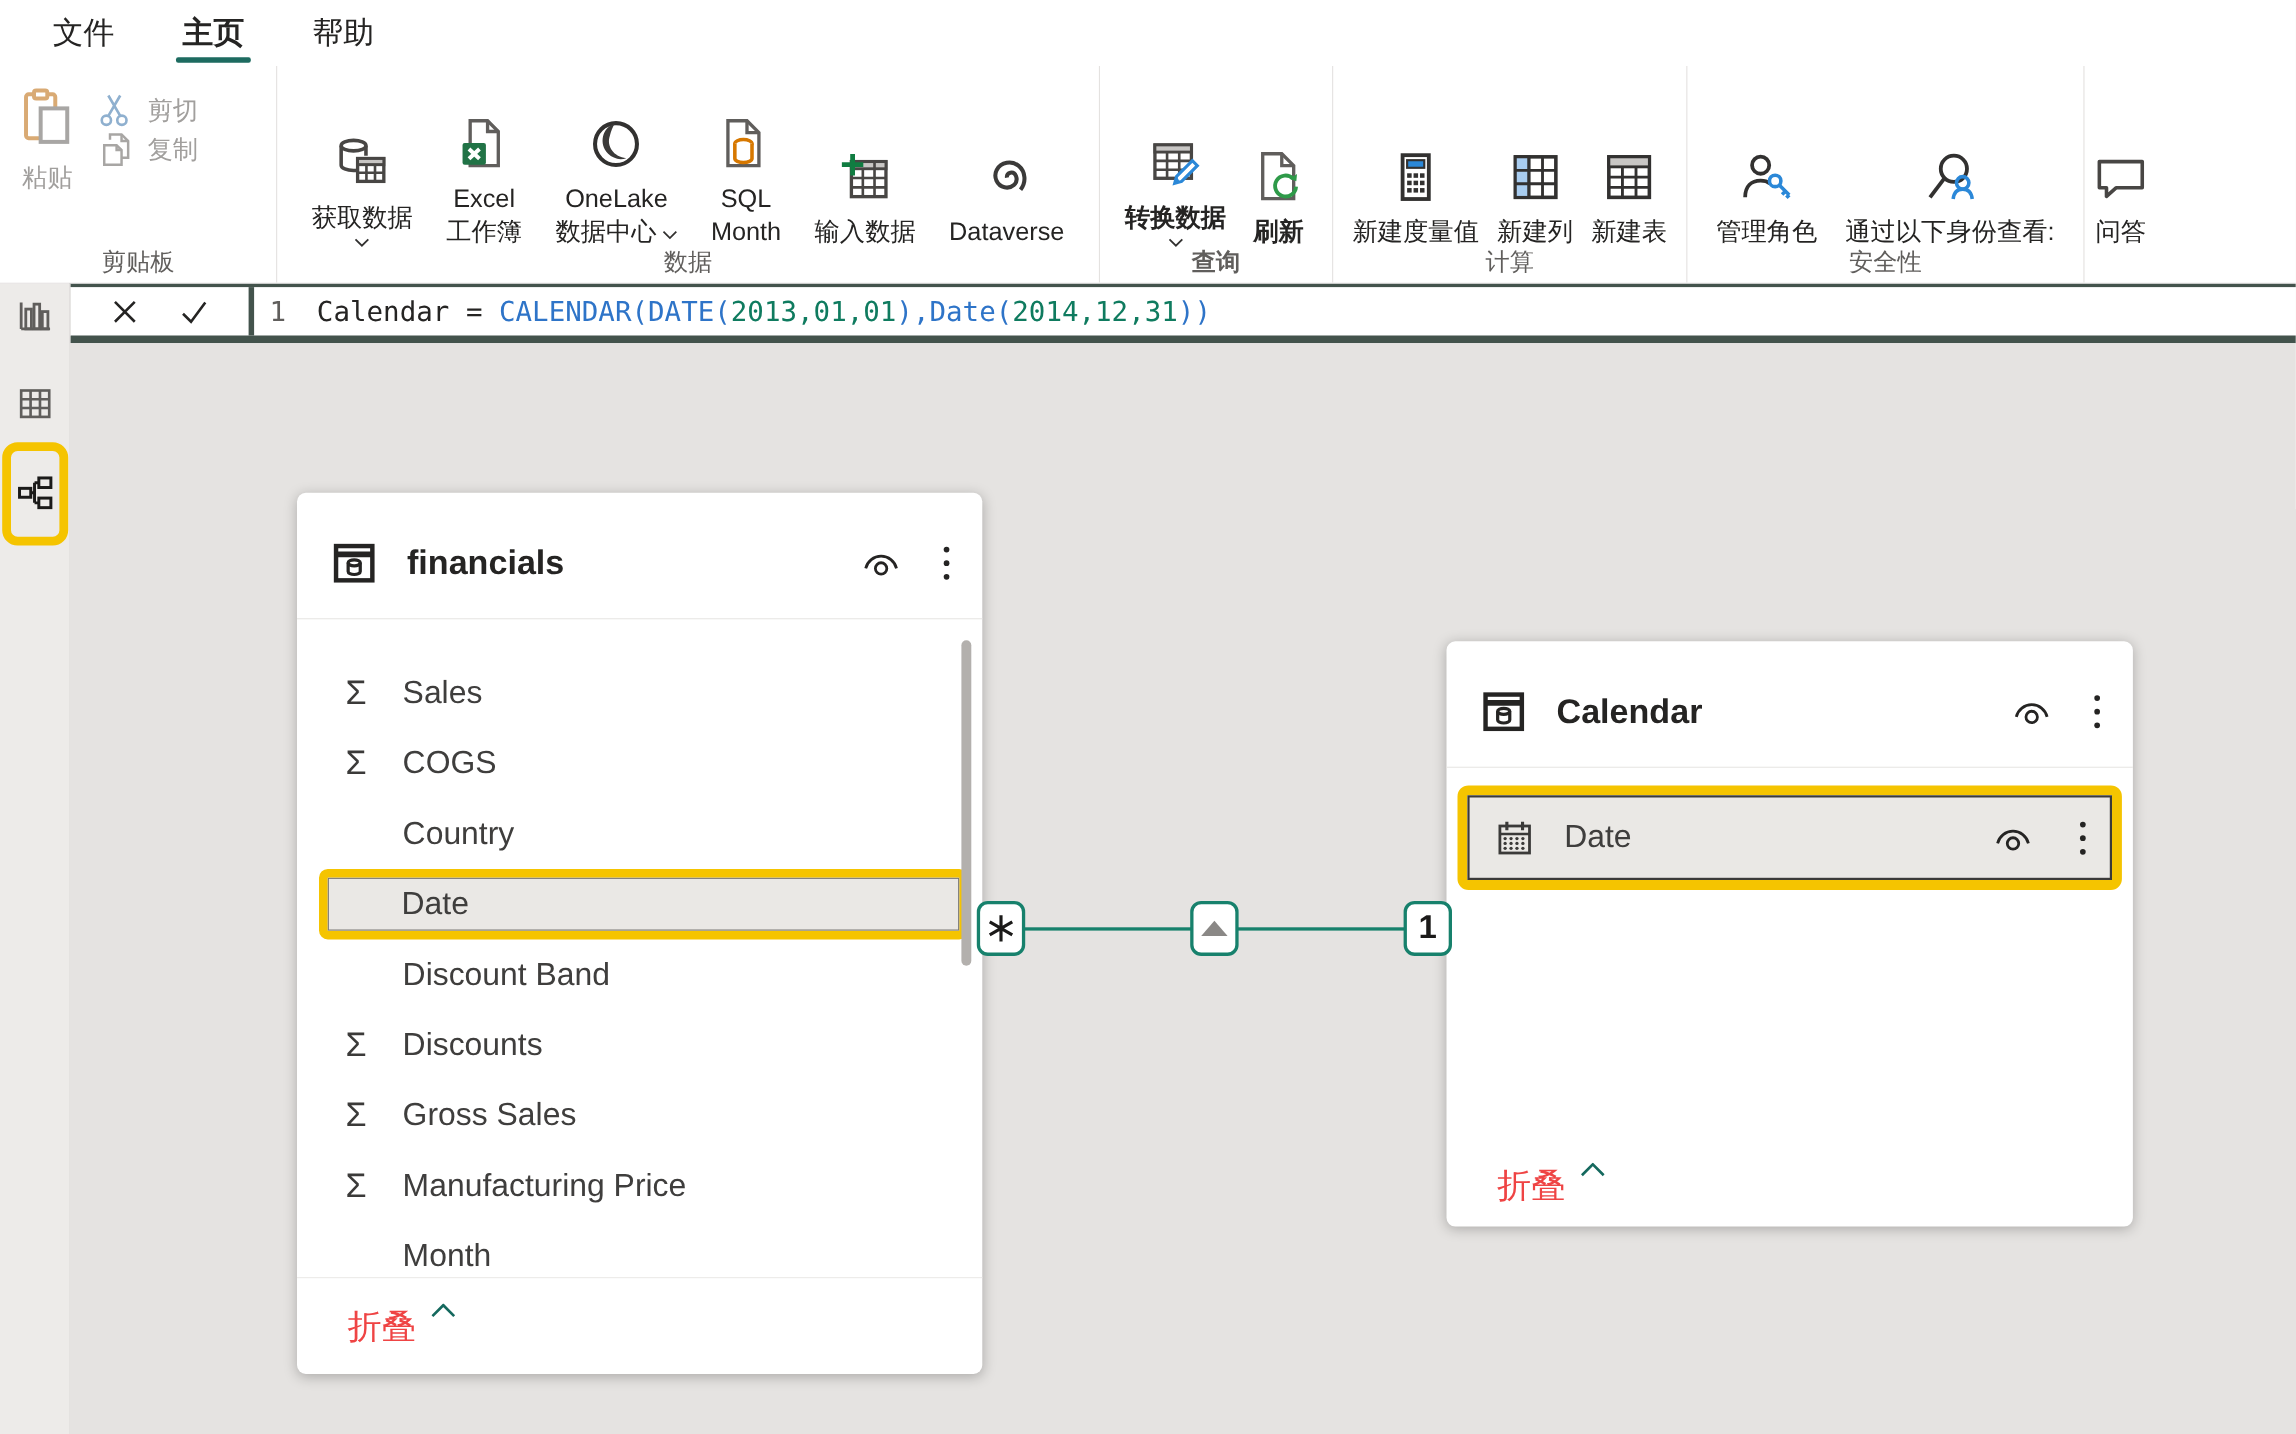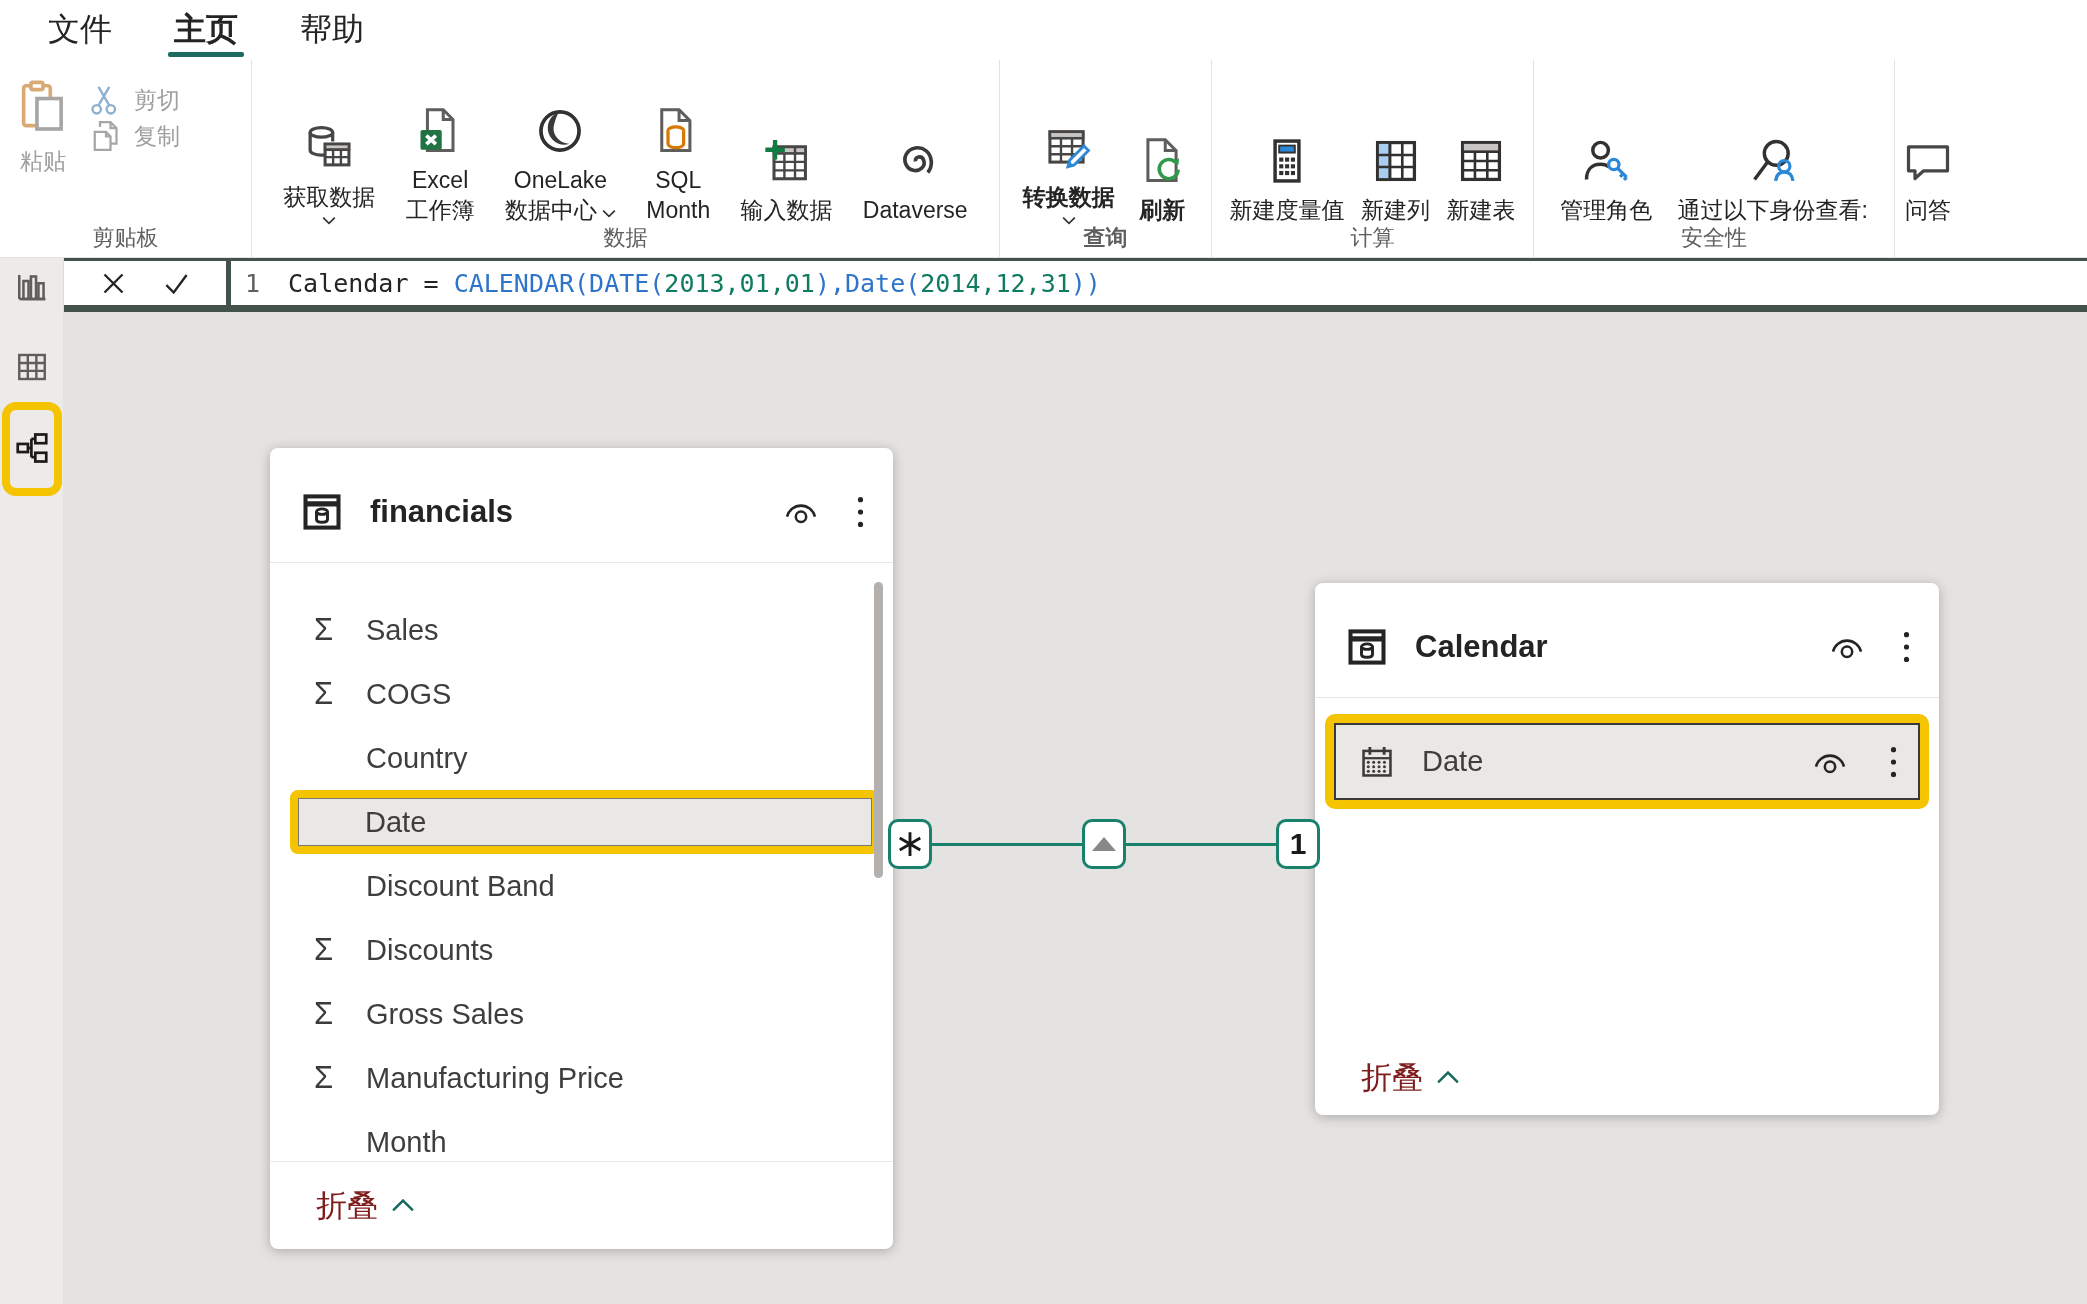--- a/index.html
+++ b/index.html
@@ -4,21 +4,21 @@
 <style>
   html,body{margin:0;padding:0;}
   body{width:2087px;height:1304px;overflow:hidden;background:#fff;
        font-family:"Liberation Sans","DejaVu Sans",sans-serif;
        -webkit-font-smoothing:antialiased;}
   .app{position:relative;width:2087px;height:1304px;}
 
   
   .topbar{position:absolute;left:0;top:0;width:100%;height:60px;background:#fff;
           display:flex;align-items:stretch;padding-left:42px;gap:50px;box-sizing:border-box;}
-  .menu-item{position:relative;display:flex;align-items:center;font-size:32px;color:#252423;
+  .menu-item{position:relative;display:flex;align-items:center;font-size:28px;color:#252423;
              padding:0 6px;cursor:default;}
   .menu-item.active{font-weight:bold;}
   .tab-underline{position:absolute;left:0;right:0;bottom:3px;height:5px;background:#1d6b60;border-radius:2px;}
 
   
   .ribbon{position:absolute;left:0;top:60px;width:2087px;height:197px;background:#fff;
           border-bottom:1px solid #e4e2e0;display:flex;overflow:hidden;}
   .rb-group{position:relative;box-sizing:border-box;border-right:1px solid #e4e2e0;
             padding:10px 4px 32px 4px;flex:none;}
   .rb-label{position:absolute;bottom:4px;left:0;right:0;text-align:center;
@@ -104,21 +104,21 @@
   .cal-sel-inner{position:absolute;top:0;left:0;right:0;bottom:0;background:#eae8e5;
                  border:2px solid #3b3a39;box-sizing:border-box;display:flex;align-items:center;
                  padding:0 20px 0 22px;font-size:29px;color:#3f3e3d;}
   .cal-field-icon, .cal-field-icon svg{width:38px;height:38px;}
   .cal-sel-inner .fname{margin-left:26px;flex:1;}
   .cal-sel-inner .eye-btn{margin-right:40px;}
 
   .card-footer{position:absolute;left:0;right:0;bottom:0;display:flex;align-items:center;padding-left:46px;}
   #card-financials .card-footer{height:87px;border-top:1px solid #eceae8;}
   #card-calendar .card-footer{height:75px;}
-  .collapse-link{color:#7f1d1d;font-size:31px;display:flex;align-items:center;gap:14px;cursor:pointer;}
+  .collapse-link{color:#ef4444;font-size:31px;display:flex;align-items:flex-start;gap:14px;cursor:pointer;}
   .collapse-link svg{width:22px;height:13px;}
 </style>
 </head>
 <body>
 
 <div class="app">
 
   <div class="topbar">
     <div class="menu-item">文件</div>
     <div class="menu-item active">

